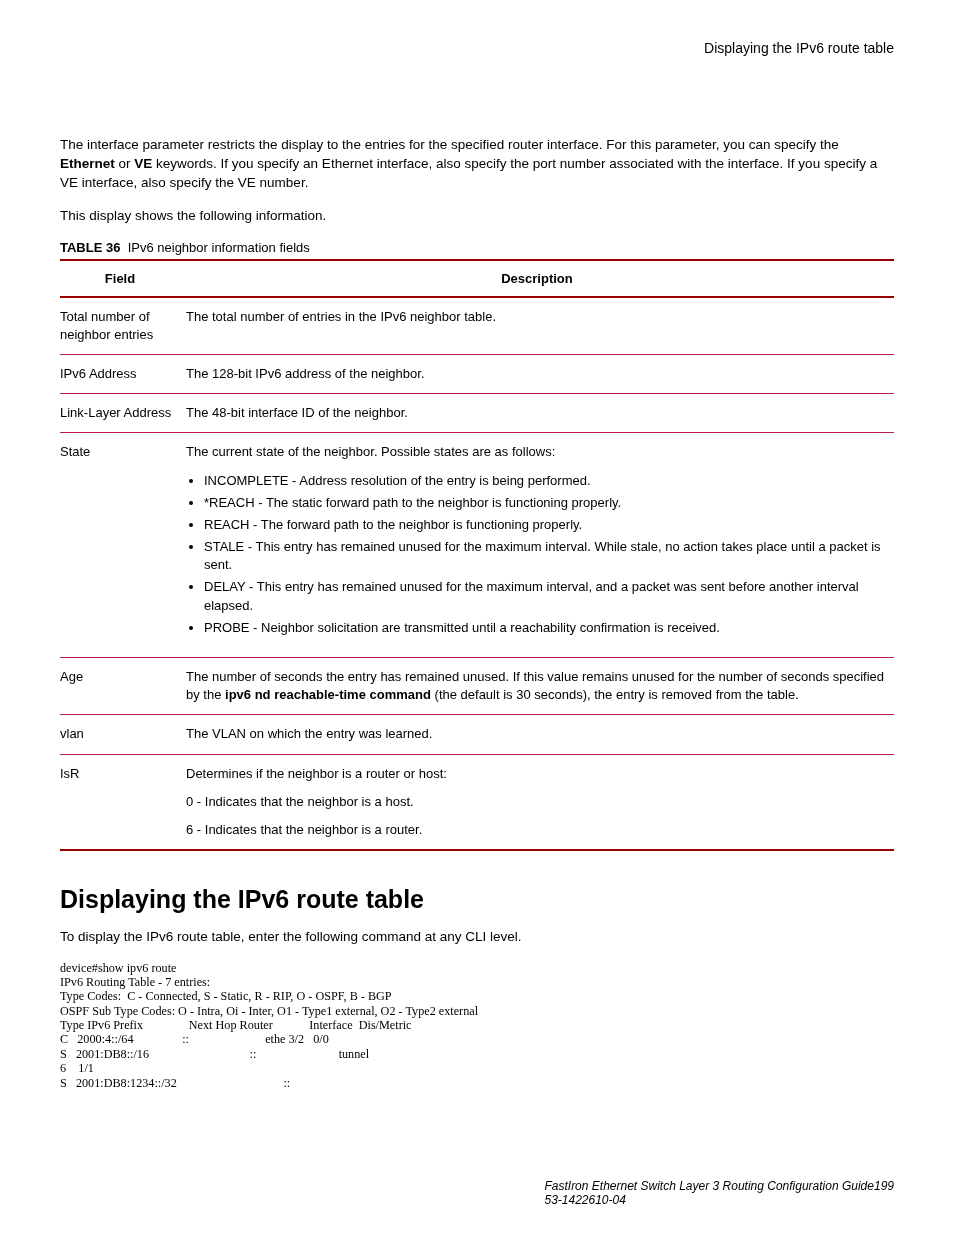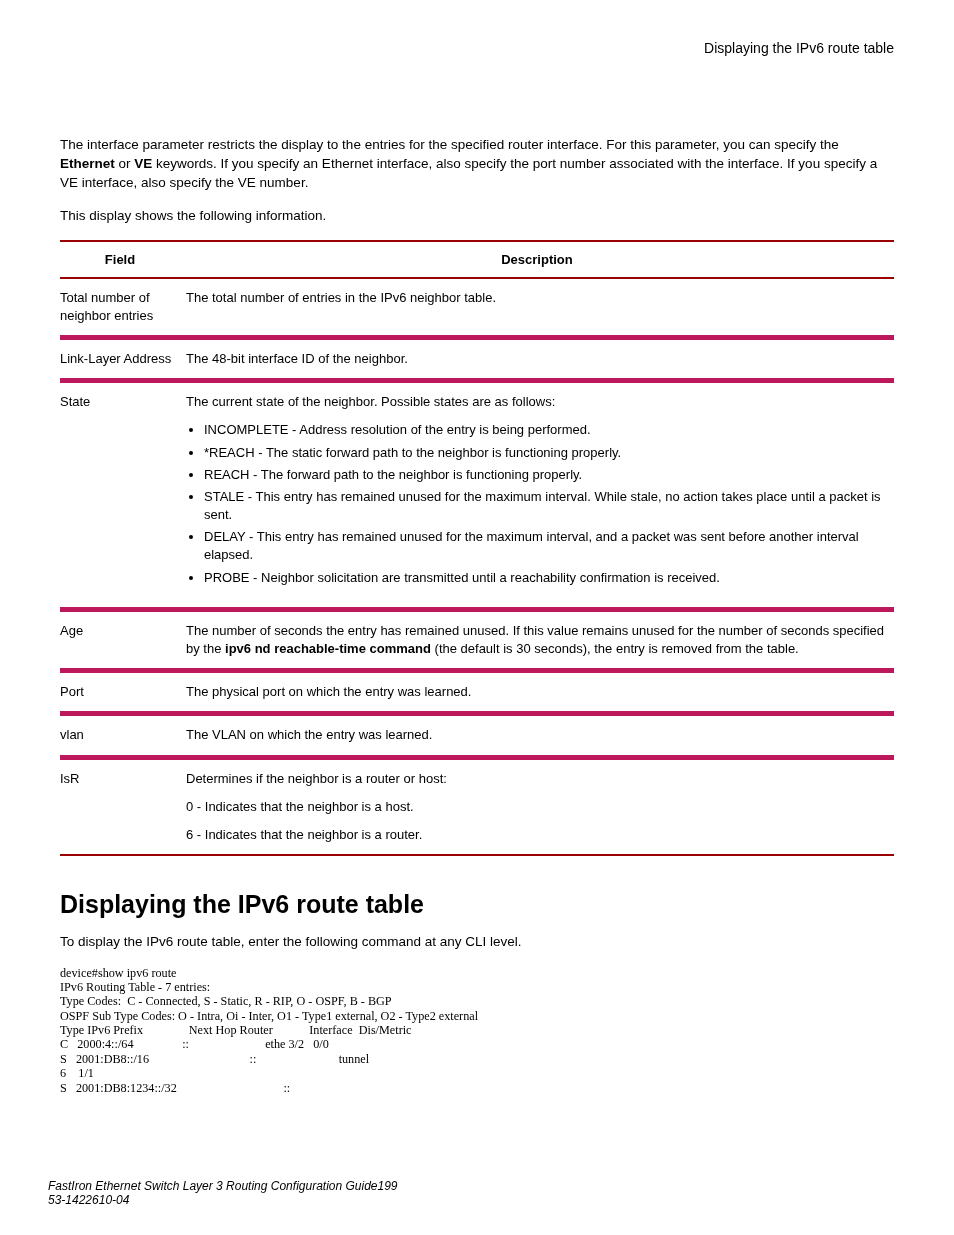--- a/index.html
+++ b/index.html
@@ -6,54 +6,61 @@
   .page{width:954px;height:1235px;position:relative;box-sizing:border-box;padding:40px 60px 21px 60px}
   .runhead{text-align:right;font-size:14px;margin-bottom:80px}
   .body-text{font-size:13.5px;line-height:1.4;margin-bottom:14px}
   .strong{font-weight:bold}
   .table-caption{font-size:13px;margin-top:14px;margin-bottom:0}
   .table-caption .lbl{font-weight:bold}
   table.fields{width:100%;border-collapse:collapse;font-size:13px;margin-top:4px}
   table.fields thead tr{border-top:2px solid #900;border-bottom:2px solid #900}
   table.fields th{text-align:center;font-weight:bold;padding:10px 6px 10px 0;vertical-align:top}
   table.fields th.col-field{width:120px}
-  table.fields tbody tr{border-bottom:5px solid #be185d}
+  table.fields tbody tr{border-bottom:1px solid #be185d}
   table.fields tbody tr.last{border-bottom:2px solid #900}
   table.fields td{padding:10px 6px 10px 0;vertical-align:top;line-height:1.4}
   table.fields ul{margin:10px 0 10px 0;padding-left:18px}
   table.fields ul li{margin-bottom:4px}
   .isr-lines p{margin:10px 0 0 0}
   h2.section{font-family:Arial,Helvetica,sans-serif;font-size:25px;font-weight:bold;margin:34px 0 12px 0}
   pre.cli{font-family:Liberation Serif, serif;font-size:12.2px;line-height:1.18;white-space:pre;margin:14px 0 0 0}
-  .footer{position:absolute;left:48px;right:60px;bottom:28px;font-size:12px;font-style:italic;display:flex;justify-content:flex-start}
+  .footer{position:absolute;left:48px;right:60px;bottom:28px;font-size:12px;font-style:italic;display:flex;justify-content:flex-end}
 </style>
 </head>
 <body>
 <div class="page">
 
 <div class="runhead">Displaying the IPv6 route table</div>
 
 <p class="body-text">
   <span>The interface parameter restricts the display to the entries for the specified router interface. For this parameter, you can specify the </span><span class="strong">Ethernet</span><span> or </span><span class="strong">VE</span><span> keywords. If you specify an Ethernet interface, also specify the port number associated with the interface. If you specify a VE interface, also specify the VE number.</span>
 </p>
 
 <p class="body-text">This display shows the following information.</p>
 
+<p class="table-caption">
+  <span class="lbl">TABLE 36</span>&nbsp;&nbsp;<span>IPv6 neighbor information fields</span>
+</p>
 
 <table class="fields">
   <thead>
     <tr>
       <th class="col-field">Field</th>
       <th>Description</th>
     </tr>
   </thead>
   <tbody>
     <tr>
       <td>Total number of neighbor entries</td>
       <td>The total number of entries in the IPv6 neighbor table.</td>
+    </tr>
+    <tr>
+      <td>IPv6 Address</td>
+      <td>The 128-bit IPv6 address of the neighbor.</td>
     </tr>
     <tr>
       <td>Link-Layer Address</td>
       <td>The 48-bit interface ID of the neighbor.</td>
     </tr>
     <tr>
       <td>State</td>
       <td>
         <span>The current state of the neighbor. Possible states are as follows:</span>
         <ul>
@@ -64,24 +71,20 @@
           <li>DELAY - This entry has remained unused for the maximum interval, and a packet was sent before another interval elapsed.</li>
           <li>PROBE - Neighbor solicitation are transmitted until a reachability confirmation is received.</li>
         </ul>
       </td>
     </tr>
     <tr>
       <td>Age</td>
       <td>
         <span>The number of seconds the entry has remained unused. If this value remains unused for the number of seconds specified by the </span><span class="strong">ipv6 nd reachable-time command</span><span> (the default is 30 seconds), the entry is removed from the table.</span>
       </td>
-    </tr>
-    <tr>
-      <td>Port</td>
-      <td>The physical port on which the entry was learned.</td>
     </tr>
     <tr>
       <td>vlan</td>
       <td>The VLAN on which the entry was learned.</td>
     </tr>
     <tr class="last">
       <td>IsR</td>
       <td class="isr-lines">
         <span>Determines if the neighbor is a router or host:</span>
         <p>0 - Indicates that the neighbor is a host.</p>

